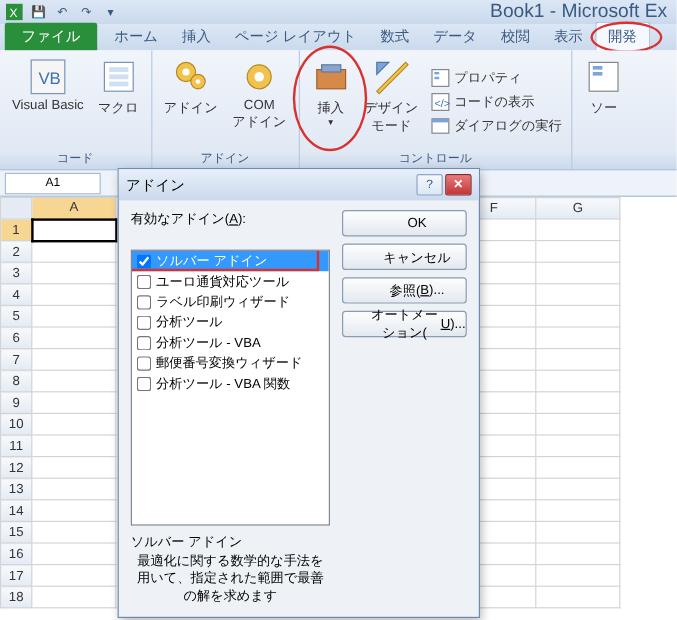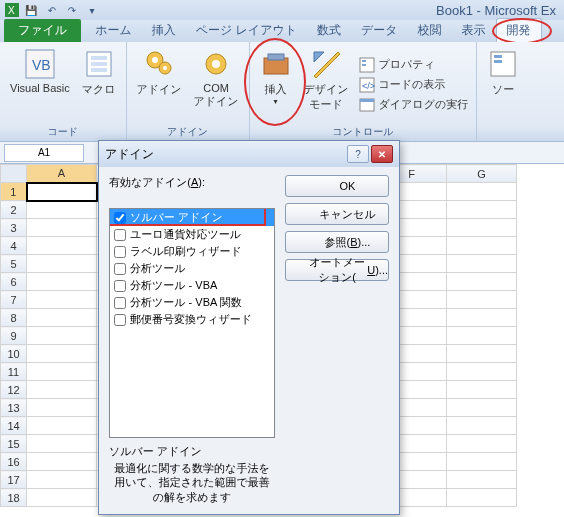--- a/index.html
+++ b/index.html
@@ -1,21 +1,21 @@
 <!DOCTYPE html>
 <html><head>
 <meta charset="utf-8">
 <style>
 * { box-sizing: border-box; margin: 0; padding: 0; font-family: "Meiryo UI", "MS UI Gothic", sans-serif; }
 body { background: #fff; font-size: 11px; width: 564px; height: 517px; overflow: hidden; position: relative; }
 
 
 .titlebar { height: 20px; background: linear-gradient(#dce7f5, #cad9ec); display: flex; align-items: center; padding: 0 4px; gap: 4px; }
 .qat-icon { width: 16px; height: 16px; display: flex; align-items: center; justify-content: center; font-size: 10px; color: #3b5a82; }
-.titlebar-title { margin-left: auto; color: #3b5a82; font-size: 13px; padding-right: 4px; }
+.titlebar-title { margin-left: auto; color: #3b5a82; font-size: 16px; padding-right: 4px; }
 
 
 .ribbon-tabs { height: 22px; background: linear-gradient(#dce7f5, #cad9ec); display: flex; align-items: flex-end; padding-left: 4px; position: relative; }
 .file-tab { background: #2a8f3a; color: #fff; padding: 3px 14px; border-radius: 2px 2px 0 0; margin-right: 4px; font-size: 12px; }
 .tab { padding: 3px 10px; color: #3b5a82; font-size: 12px; }
 .tab.active { background: #f5f9ff; border: 1px solid #a6bcd8; border-bottom: none; border-radius: 3px 3px 0 0; font-family: Liberation Serif, serif; }
 .circle-highlight { position: absolute; border: 2px solid #d93030; border-radius: 50%; pointer-events: none; }
 
 
 .ribbon { height: 100px; background: linear-gradient(#f1f5fb, #e1e9f4 85%, #cad9ec); border-bottom: 1px solid #a6bcd8; display: flex; position: relative; }
@@ -441,25 +441,25 @@
         <div class="listitem">
             <input type="checkbox" style="">
             <span>分析ツール</span>
           </div>
         <div class="listitem">
             <input type="checkbox" style="">
             <span>分析ツール - VBA</span>
           </div>
         <div class="listitem">
             <input type="checkbox" style="">
+            <span>郵便番号変換ウィザード</span>
+          </div>
+        <div class="listitem">
+            <input type="checkbox" style="">
             <span>分析ツール - VBA 関数</span>
-          </div>
-        <div class="listitem">
-            <input type="checkbox" style="">
-            <span>郵便番号変換ウィザード</span>
           </div>
         <div class="red-box" style="left:-2px; top:-2px; width:158px; height:19px;"></div>
       </div>
       <div class="dlg-desc">
         <div class="dlg-desc-name">ソルバー アドイン</div>
         <div class="dlg-desc-text">最適化に関する数学的な手法を用いて、指定された範囲で最善の解を求めます</div>
       </div>
     </div>
     <div class="dlg-right">
       <button class="dlg-btn">OK</button>

